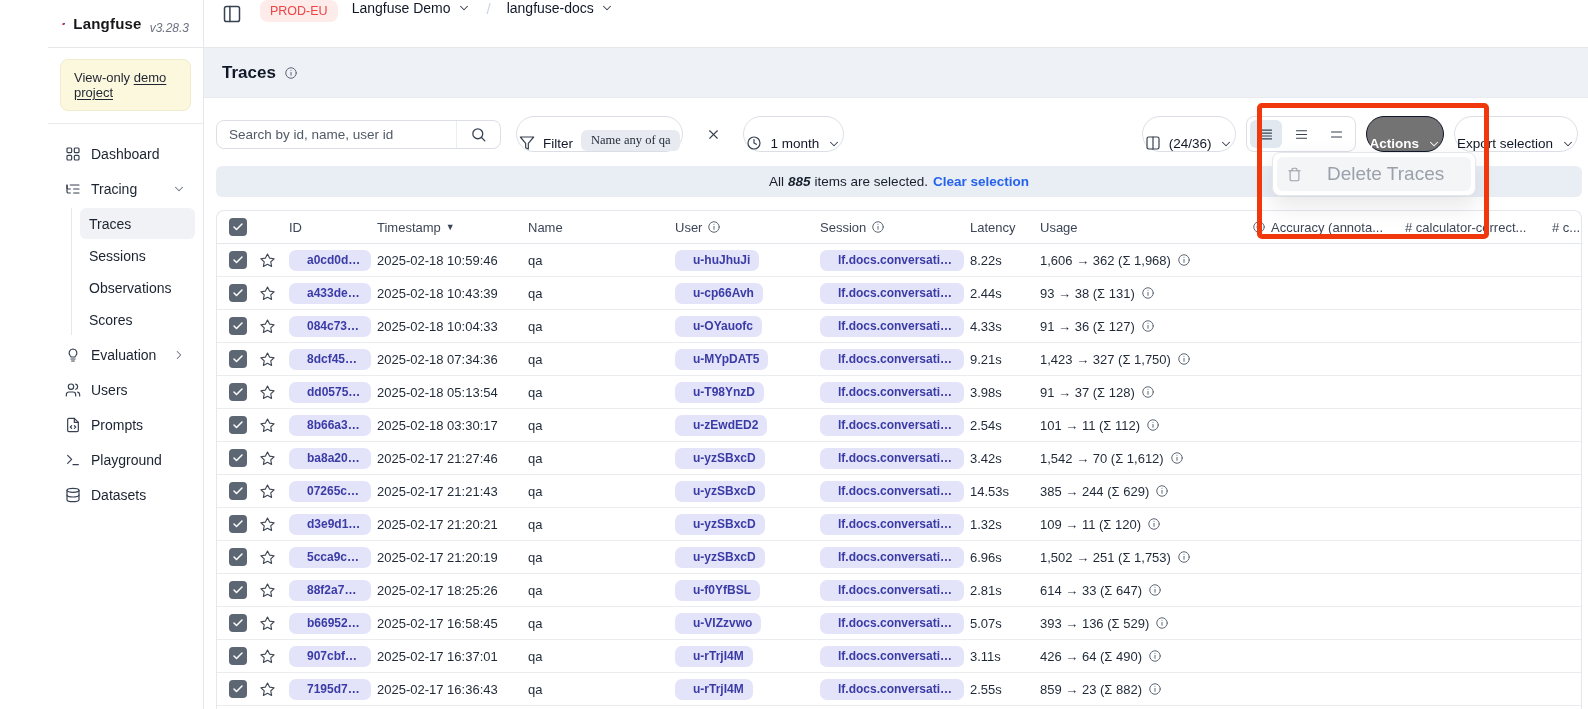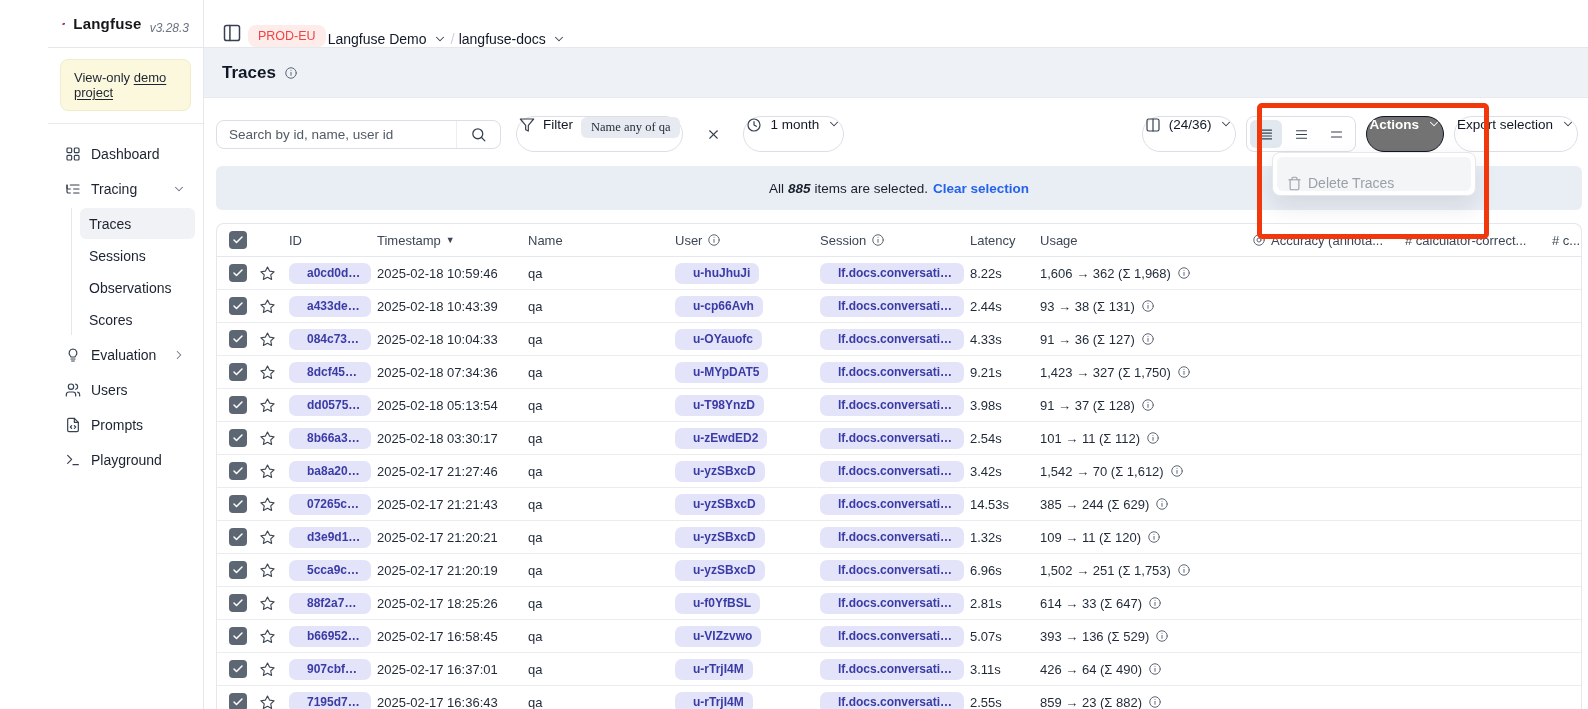--- a/index.html
+++ b/index.html
@@ -27,52 +27,52 @@
   .nav-item .grow { flex:1; white-space:nowrap; }
   .nav-item.active { background:#f1f2f5; font-weight:500; }
   .chev { width:14px; height:14px; }
   .chev .ico, .nav .chev { stroke:#6b7280; }
   .kbd { border:1px solid #d6d8de; border-radius:5px; padding:1px 6px 2px 6px; font-size:10.5px; color:#4b5563; background:#fff; white-space:nowrap; }
   .subnav { margin:1px 0 4px 15px; border-left:1px solid #e5e7eb; padding-left:8px; }
   .subnav .nav-item { height:31px; margin-bottom:1px; }
 
   
   .main { flex:1; min-width:0; position:relative; display:flex; flex-direction:column; }
-  .topbar { height:48px; border-bottom:1px solid #e5e7eb; display:flex; align-items:flex-end; gap:2px; padding:0 14px; background:#fff; }
+  .topbar { height:48px; border-bottom:1px solid #e5e7eb; display:flex; align-items:flex-start; gap:14px; padding:0 14px; background:#fff; }
   .iconbtn { width:28px; height:28px; display:flex; align-items:center; justify-content:center; border-radius:6px; }
   .env-badge { background:#fdecea; color:#ef4444; font-size:12.5px; font-weight:500; padding:4px 10px; border-radius:8px; }
   .crumb { display:flex; align-items:center; gap:6px; font-size:14px; font-weight:500; color:#111827; }
   .slash { color:#cbd5e1; font-size:15px; padding:0 2px; }
 
   .title-band { height:50px; background:#eef1f6; border-bottom:1px solid #e7eaef; display:flex; align-items:center; gap:8px; padding:0 18px; }
   .page-title { font-size:17px; font-weight:700; color:#101828; }
   .info { width:14px; height:14px; fill:none; stroke:#5b6573; stroke-width:1.7; stroke-linecap:round; }
 
   .content { flex:1; padding:18px 6px 0 12px; display:flex; flex-direction:column; min-height:0; }
 
   
   .toolbar { display:flex; align-items:flex-start; justify-content:space-between; margin-bottom:14px; }
   .tleft, .tright { display:flex; align-items:center; }
   .tleft { gap:15px; }
   .tright { gap:10px; padding-right:4px; }
   .search { width:285px; height:29px; border:1px solid #dbdfe5; border-radius:8px; display:flex; align-items:center; overflow:hidden; background:#fff; }
   .search input { flex:1; border:0; outline:0; padding:0 12px; font-size:13.5px; font-family:inherit; color:#111827; background:transparent; }
   .search input::placeholder { color:#525a66; }
   .search .sbtn { width:44px; height:100%; display:flex; align-items:center; justify-content:center; border-left:1px solid #eceef2; }
-  .btn { height:36px; border:1px solid #dbdfe5; border-radius:18px; background:#fff; display:inline-flex; align-items:flex-start; gap:8px; padding:0 2px; font-size:13.5px; color:#111827; white-space:nowrap; }
+  .btn { height:36px; border:1px solid #dbdfe5; border-radius:18px; background:#fff; display:inline-flex; align-items:flex-end; gap:8px; padding:0 2px; font-size:13.5px; color:#111827; white-space:nowrap; }
   .filter-badge { background:#e7eaf0; border-radius:6px; padding:3px 10px; font-size:12.5px; color:#1f2937;font-family:Liberation Serif, serif; }
   .xbtn { width:30px; height:30px; display:flex; align-items:center; justify-content:center; border-radius:6px; }
   .seg { height:36px; border:1px solid #dbdfe5; border-radius:8px; display:flex; align-items:center; padding:3px; gap:3px; background:#fff; }
   .segbtn { width:32px; height:28px; border-radius:6px; display:flex; align-items:center; justify-content:center; }
   .segbtn.sel { background:#e2e8f0; }
   .btn.dark { background:#737373; border-color:#0f172a; color:#fff; font-weight:700; }
   .btn.dark .ico { stroke:#fff; }
 
   
-  .banner { height:44px; background:#e9edf4; border-radius:6px; display:flex; align-items:center; justify-content:center; font-size:13.5px; color:#18202c; margin-bottom:13px; flex:none; }
+  .banner { height:31px; background:#e9edf4; border-radius:6px; display:flex; align-items:center; justify-content:center; font-size:13.5px; color:#18202c; margin-bottom:13px; flex:none; }
   .banner b { font-weight:700; margin:0 4px;font-style:italic; }
   .banner .clear { color:#2563eb; font-weight:700; margin-left:5px; cursor:pointer; }
 
   
   .table { border:1px solid #e4e7ec; border-bottom:none; border-radius:8px 8px 0 0; overflow:hidden; flex:1; background:#fff; }
   .grid-row { display:grid; grid-template-columns:42px 30px 88px 151px 147px 145px 150px 70px 212px 153px 147px 1fr; align-items:center; }
   .thead { height:33px; border-bottom:1px solid #e4e7ec; font-size:13px; color:#3d4656; font-weight:500; }
   .trow { height:33px; border-bottom:1px solid #eaecf0; font-size:13px; color:#1f2937; }
   .cell { padding-right:6px; overflow:hidden; white-space:nowrap; display:flex; align-items:center; }
   .c-check { padding-left:12px; }
@@ -80,21 +80,21 @@
   .sort { font-size:9px; color:#3d4656; }
   .cb { width:18px; height:18px; border-radius:4px; background:#5d6673; display:inline-flex; align-items:center; justify-content:center; flex:none; cursor:pointer; }
   .cb svg { width:12px; height:12px; stroke:#fff; stroke-width:3; fill:none; stroke-linecap:round; stroke-linejoin:round; }
   .star { width:17px; height:17px; stroke:#3f4754; stroke-width:1.6; fill:none; stroke-linejoin:round; cursor:pointer; }
   .pill { background:#e3e4fa; color:#3b3ba6; font-weight:700; font-size:12px; padding:3px 9px 4px 18px; border-radius:7px; white-space:nowrap; overflow:hidden; text-overflow:ellipsis; max-width:100%; cursor:pointer; }
   .usage span { overflow:hidden; white-space:nowrap; }
   .usage .info { margin-left:6px; flex:none; }
 
   
   .menu { position:absolute; left:1068px; top:152px; width:204px; background:#fff; border:1px solid #e5e7eb; border-radius:8px; box-shadow:0 10px 24px rgba(15,23,42,.10); padding:4px; z-index:40; }
-  .menu-item { height:34px; display:flex; align-items:flex-end; gap:6px; padding:0 10px; font-size:14px; border-radius:6px; color:#18181b; cursor:pointer; }
+  .menu-item { height:34px; display:flex; align-items:center; gap:25px; padding:0 10px; font-size:19px; border-radius:6px; color:#18181b; cursor:pointer; }
   .menu-item.disabled { color:#9aa1ab; background:#f4f5f7; cursor:default; }
   .menu-item.disabled .ico { stroke:#9aa1ab; }
   .mi-ico { width:15px; height:15px; flex:none; }
 
   
   .redbox { position:absolute; left:1053px; top:103px; width:232px; height:136px; border:5px solid #f1380c; border-radius:5px; z-index:60; pointer-events:none; }
 </style>
 </head>
 <body>
 
@@ -181,20 +181,28 @@
           </svg>
         <span class="grow">Prompts</span>
       </div>
       <div class="nav-item">
         <svg class="ni ico" viewBox="0 0 24 24">
             <polyline points="4 17 10 11 4 5"></polyline>
             <line x1="12" y1="19" x2="20" y2="19"></line>
           </svg>
         <span class="grow">Playground</span>
       </div>
+      <div class="nav-item">
+        <svg class="ni ico" viewBox="0 0 24 24">
+            <ellipse cx="12" cy="5" rx="9" ry="3"></ellipse>
+            <path d="M3 5v14c0 1.7 4 3 9 3s9-1.3 9-3V5"></path>
+            <path d="M3 12c0 1.7 4 3 9 3s9-1.3 9-3"></path>
+          </svg>
+        <span class="grow">Datasets</span>
+      </div>
     </nav>
   </aside>
 
   <div class="main">
 
     <header class="topbar">
       <span class="iconbtn">
         <svg class="ico" width="20" height="20" viewBox="0 0 24 24">
             <rect x="3" y="3" width="18" height="18" rx="2.5"></rect>
             <line x1="9.5" y1="3" x2="9.5" y2="21"></line>

